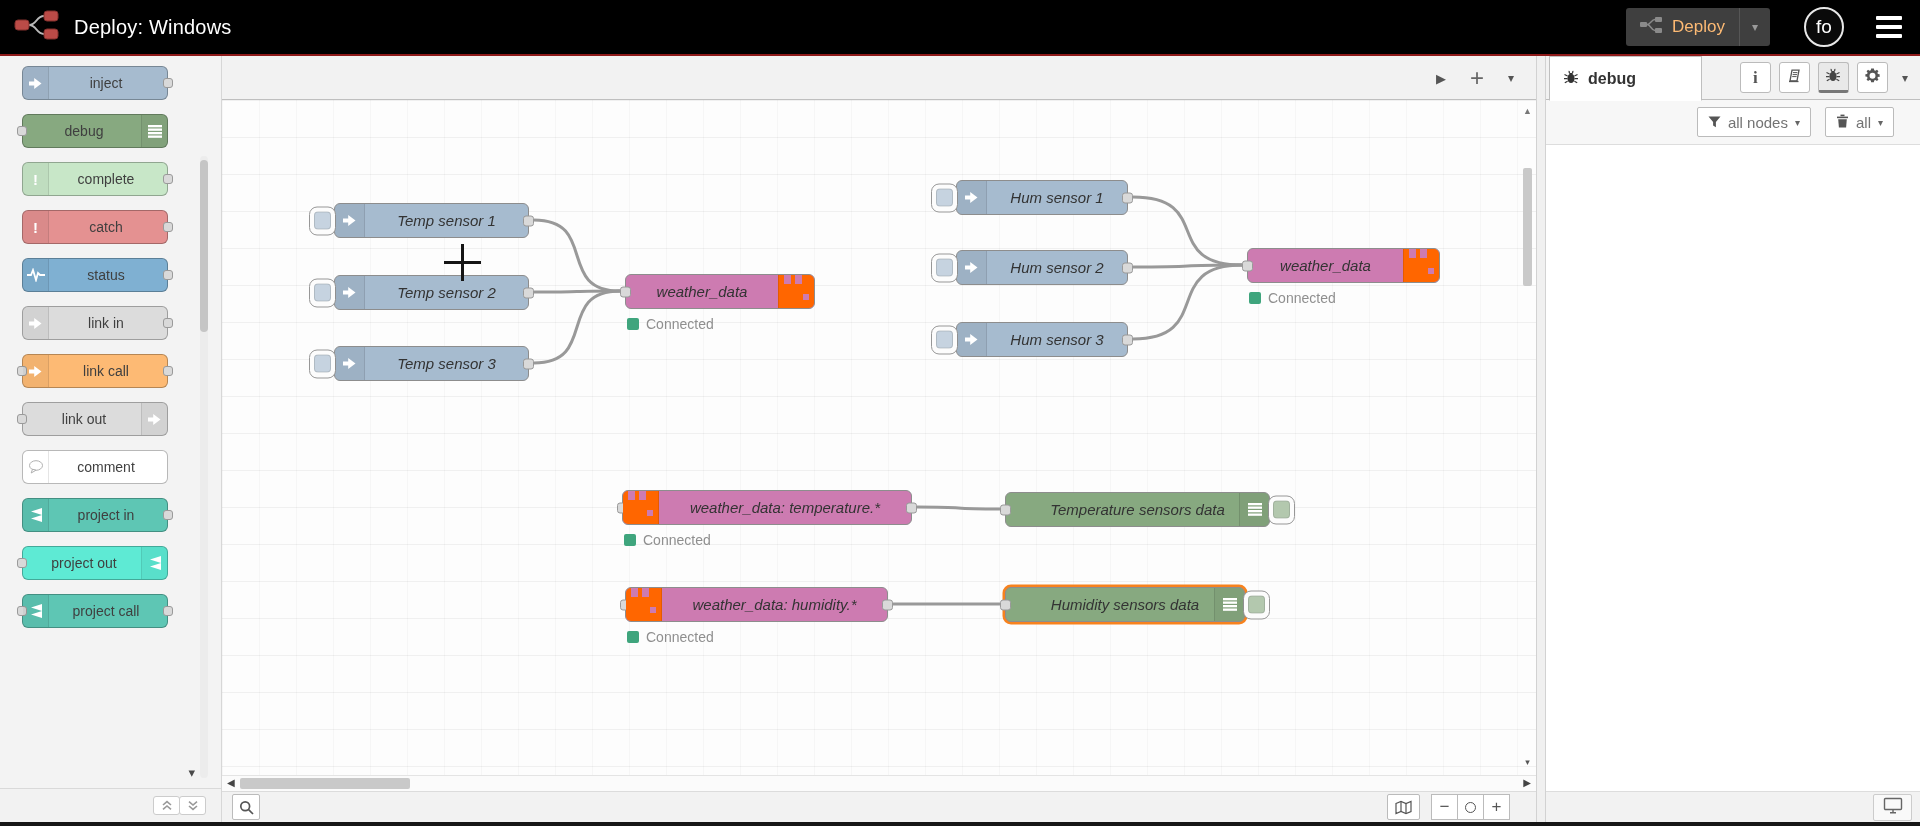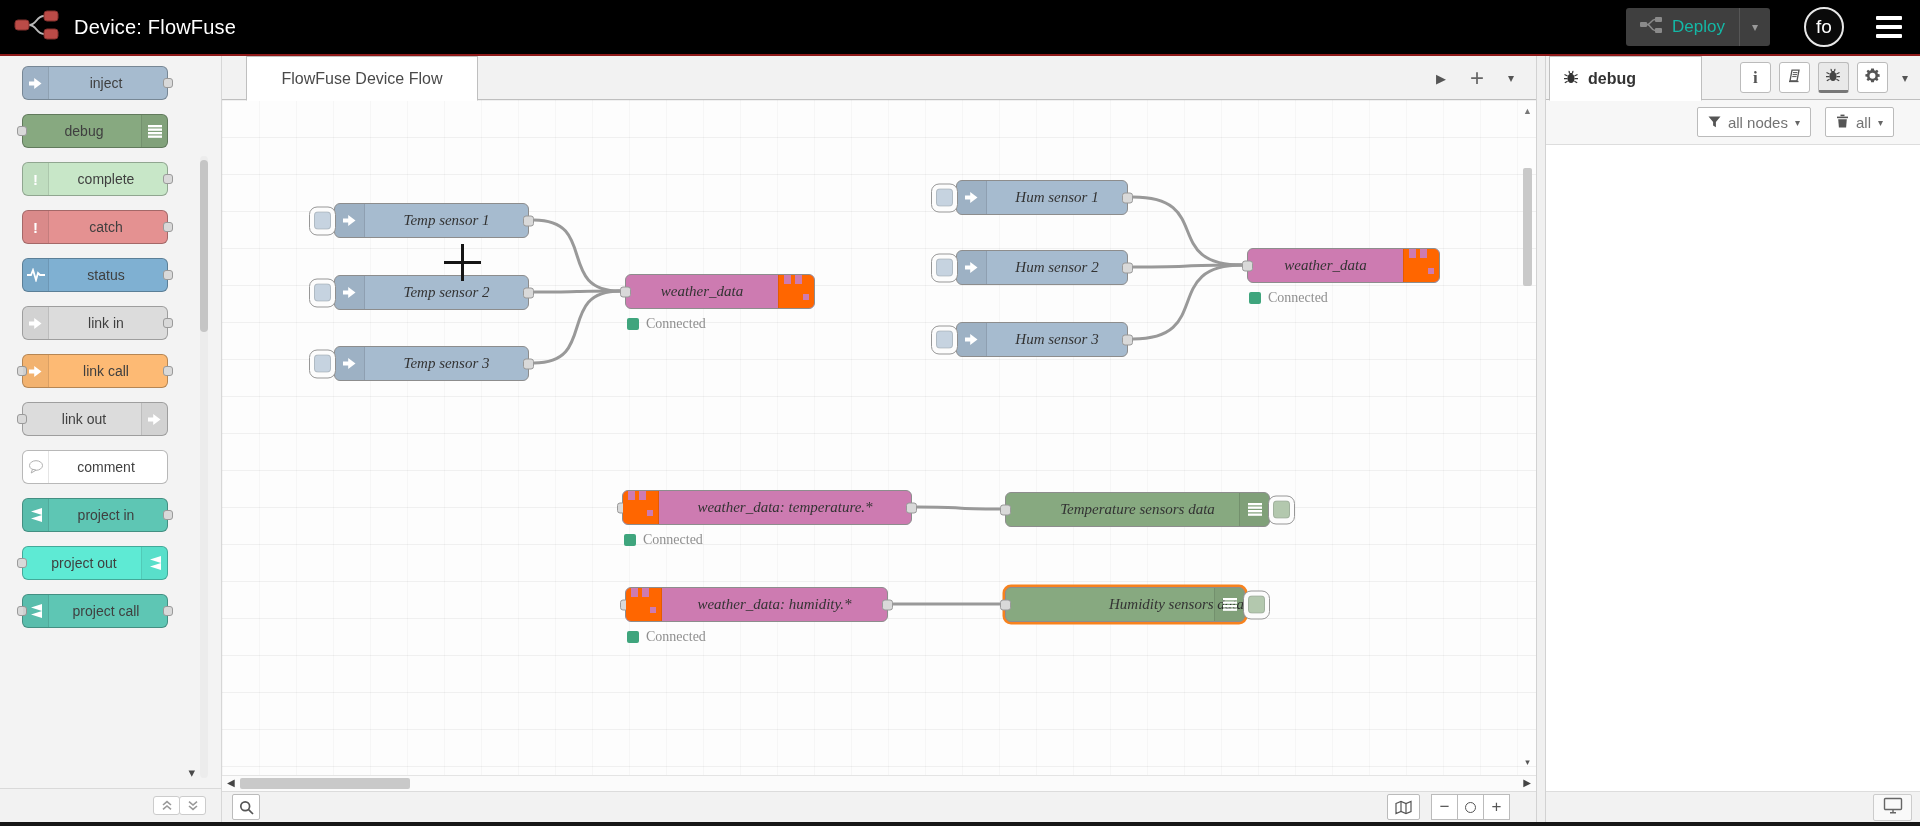--- a/index.html
+++ b/index.html
@@ -3,21 +3,21 @@
 <meta charset="utf-8">
 <style>
   * { margin:0; padding:0; box-sizing:border-box; }
   html,body { width:1920px; height:826px; overflow:hidden; font-family:"Liberation Sans", sans-serif; background:#fff; }
 
   
   .hdr { height:54px; background:#000; display:flex; align-items:center; padding:0 16px 0 14px; }
   .hdr-title { color:#fff; font-size:20px; margin-left:14px; letter-spacing:.2px; }
   .hdr-right { margin-left:auto; display:flex; align-items:center; }
   .deploy-btn { background:#3f3f3f; border-radius:3px; height:38px; display:flex; align-items:center; padding:0 0 0 14px; }
-  .deploy-btn .dlabel { color:#14b8a6; font-size:17px; margin:0 14px 0 10px; }
+  .deploy-btn .dlabel { color:#fdba74; font-size:17px; margin:0 14px 0 10px; }
   .deploy-sep { width:1px; height:38px; background:#565656; }
   .deploy-caret { color:#9a9a9a; font-size:12px; padding:0 12px; }
   .avatar { width:40px; height:40px; border-radius:50%; border:2px solid #e8e8e8; background:#0a0a0a; color:#fff; font-size:19px; display:flex; align-items:center; justify-content:center; margin:0 30px 0 34px; }
   .burger { display:flex; flex-direction:column; gap:5px; padding:4px 2px; }
   .burger i { display:block; width:26px; height:4px; background:#fff; border-radius:1px; }
   .accent-line { height:2px; background:#8e1a1a; }
   .bottom-strip { height:4px; background:#161616; }
 
   
   .main { display:flex; height:766px; }
@@ -50,21 +50,21 @@
   .flow-tab { position:absolute; left:24px; top:0; width:232px; height:45px; background:#fff; border:1px solid #bfbfbf; border-bottom:1px solid #fff; display:flex; align-items:center; justify-content:center; font-size:16px; color:#4a4a4a; }
   .tab-actions { position:absolute; right:22px; top:0; height:44px; display:flex; align-items:center; gap:24px; color:#555; }
   .ta-play { font-size:13px; } .ta-plus { font-size:24px; line-height:20px; color:#666; } .ta-caret { font-size:12px; }
   .workspace { height:675px; position:relative; overflow:hidden; background:#fdfdfd;
      background-image: linear-gradient(to bottom, rgba(0,0,0,.05) 1px, transparent 1px),
                        linear-gradient(to right, rgba(0,0,0,.027) 1px, transparent 1px);
      background-size:37px 37px; }
   .wires { position:absolute; left:0; top:0; pointer-events:none; }
   .wires path { pointer-events:stroke; }
 
-  .node { position:absolute; height:35px; border:1px solid #8d8d8d; border-radius:6px; display:flex; align-items:center; justify-content:center;font-family:Liberation Serif, serif; }
+  .node { position:absolute; height:35px; border:1px solid #8d8d8d; border-radius:6px; display:flex; align-items:center; justify-content:center; }
   .node .lbl { font-style:italic; font-size:15px; color:#333; white-space:nowrap; }
   .node .iregion { position:absolute; top:0; bottom:0; width:30px; background:rgba(0,0,0,.05); display:flex; align-items:center; justify-content:center; }
   .node .iregion.l { left:0; border-right:1px solid rgba(0,0,0,.1); border-radius:5px 0 0 5px; }
   .node .iregion.r { right:0; border-left:1px solid rgba(0,0,0,.1); border-radius:0 5px 5px 0; }
   .node.pad-l .lbl { margin-left:30px; } .node.pad-r .lbl { }
   .node.pad-l.rab .lbl { margin-left:36px; } .node.pad-r.rab .lbl { margin-right:36px; }
   .node .iregion.rabbit { width:36px; background:#ff6600; overflow:hidden; }
   .rb-bit { position:absolute; background:#cd7bb1; }
   .node.selected { box-shadow:0 0 0 2.5px #f7821e; }
   .nport { position:absolute; width:11px; height:11px; background:#d9d9d9; border:1px solid #999; border-radius:3px; top:50%; transform:translateY(-50%); }
@@ -121,21 +121,21 @@
 
 <header class="hdr">
   <span>
     <svg width="46" height="30" viewBox="0 0 46 30">
       <path d="M15 15 C23 15 22 6 30 6 M15 15 C23 15 22 24 30 24" stroke="#b9b9b9" stroke-width="2" fill="none"></path>
       <rect x="1" y="10" width="14" height="10" rx="3" fill="#bb4b47" stroke="#83302d"></rect>
       <rect x="30" y="1" width="14" height="10" rx="3" fill="#bb4b47" stroke="#83302d"></rect>
       <rect x="30" y="19" width="14" height="10" rx="3" fill="#bb4b47" stroke="#83302d"></rect>
     </svg>
   </span>
-  <span class="hdr-title">Device: FlowFuse</span>
+  <span class="hdr-title">Deploy: Windows</span>
   <div class="hdr-right">
     <div class="deploy-btn">
       <span>
         <svg width="22" height="16" viewBox="0 0 22 16">
           <path d="M7 7.5 C11 7.5 11 2.5 15 2.5 M7 7.5 C11 7.5 11 13.5 15 13.5" stroke="#8a8a8a" fill="none" stroke-width="1.4"></path>
           <rect x="0" y="5" width="7" height="5" rx="1" fill="#8a8a8a"></rect>
           <rect x="15" y="0" width="7" height="5" rx="1" fill="#8a8a8a"></rect>
           <rect x="15" y="11" width="7" height="5" rx="1" fill="#8a8a8a"></rect>
         </svg>
       </span>
@@ -290,23 +290,20 @@
               <path d="M2 1.6 L6 5 10 1.6"></path>
               <path d="M2 6 L6 9.4 10 6"></path>
             </g>
           </svg>
       </div>
     </div>
   </aside>
 
   <section class="canvas-col">
     <div class="tabbar">
-      <div class="flow-tab">
-        <span>FlowFuse Device Flow</span>
-      </div>
       <div class="tab-actions">
         <span class="ta-play">▶</span>
         <span class="ta-plus">+</span>
         <span class="ta-caret">▾</span>
       </div>
     </div>
 
     <div class="workspace" id="workspace">
       <svg class="wires" id="wires" width="1314" height="675">
           <path d="M312 120 C 376.5 120 333.5 191 398 191" fill="none" stroke="#999999" stroke-width="3" stroke-linecap="round"></path>
@@ -463,21 +460,21 @@
                 <i class="rb-bit" style="left:16px;top:0;width:7px;height:9px;background:#cd7bb1"></i>
                 <i class="rb-bit" style="right:5px;bottom:8px;width:6px;height:6px;background:#cd7bb1"></i>
               </span>
             </span>
             <span class="lbl">weather_data: humidity.*</span>
             <span class="nstatus">
               <span class="dot"></span>
               <span>Connected</span>
             </span>
           </div>
-          <div class="node pad-r selected" style="left: 783px; top: 487px; width: 240px; background: rgb(135, 169, 128); justify-content: flex-end;">
+          <div class="node pad-r selected" style="left: 783px; top: 487px; width: 240px; background: rgb(135, 169, 128);">
             <span class="nport in"></span>
             <span class="nbtn right">
               <i style="background:#87a980"></i>
             </span>
             <span class="iregion r">
               <svg width="14" height="13" viewBox="0 0 14 13">
                 <g fill="#fff">
                   <rect y="0" width="14" height="2.3"></rect>
                   <rect y="3.5" width="14" height="2.3"></rect>
                   <rect y="7" width="14" height="2.3"></rect>

